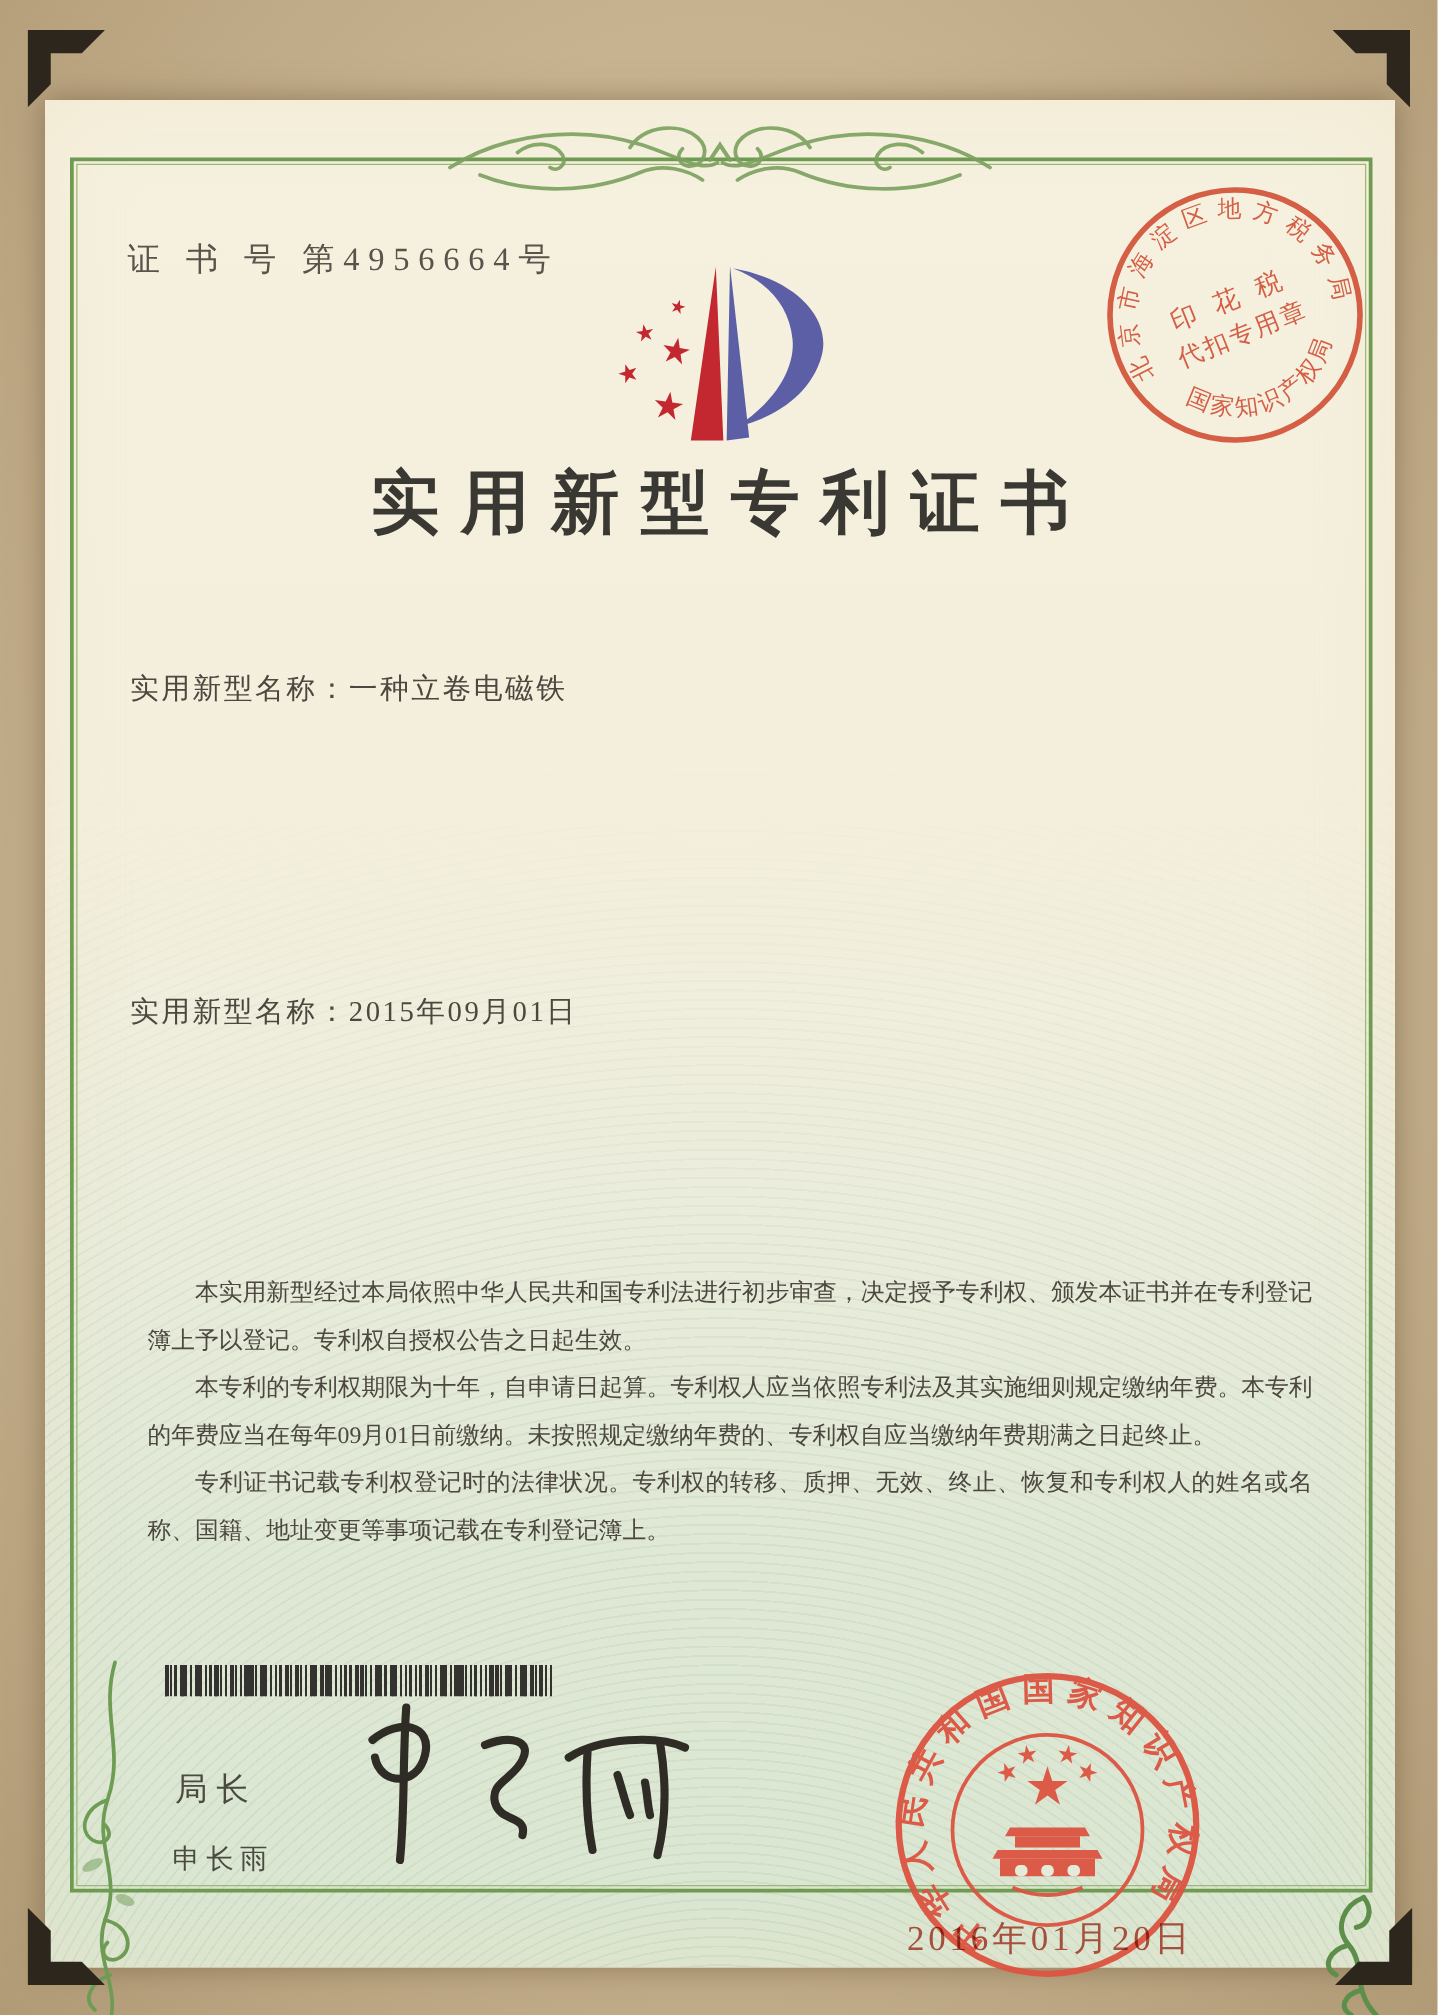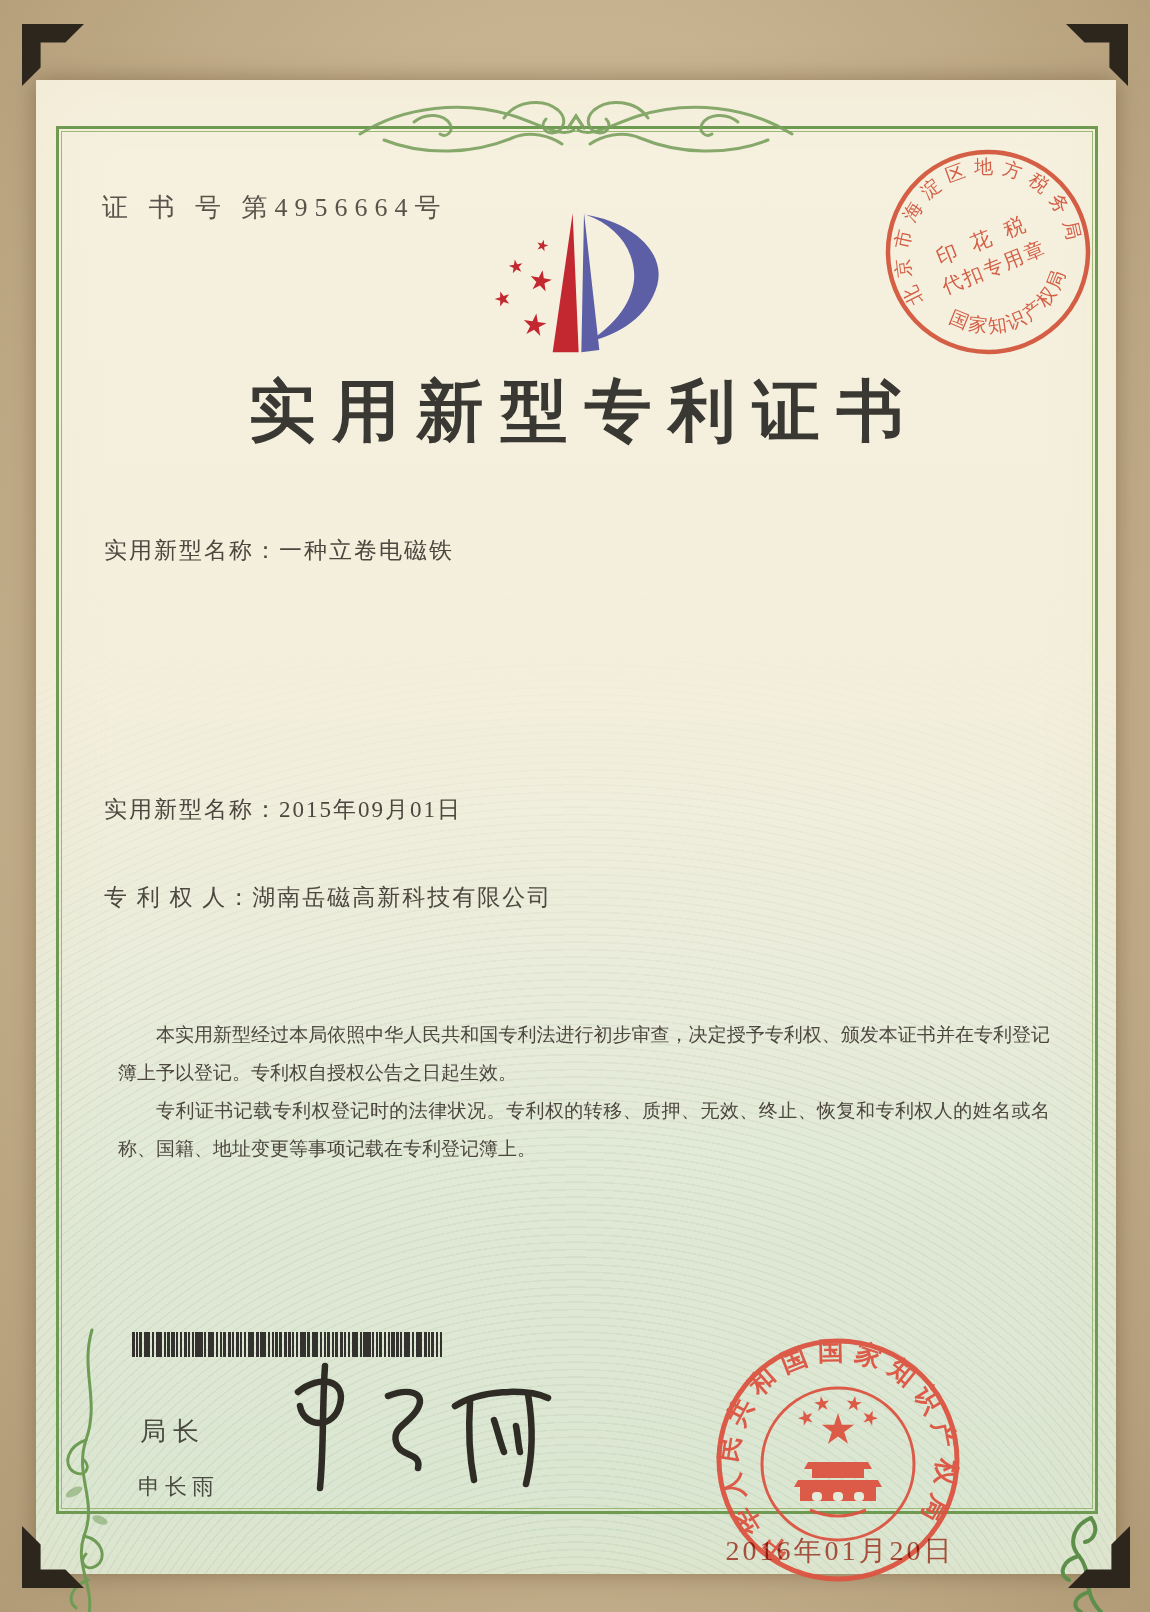--- a/index.html
+++ b/index.html
@@ -24,21 +24,21 @@
   .paper::after{content:"";position:absolute;inset:0;pointer-events:none;
     background:repeating-radial-gradient(circle at 50% 118%, rgba(118,158,118,.10) 0 1.5px, transparent 1.5px 7.5px);
     -webkit-mask-image:linear-gradient(180deg,transparent 0 34%,#000 70%);
     mask-image:linear-gradient(180deg,transparent 0 34%,#000 70%);}
   .green-border{position:absolute;left:20px;top:46px;right:18px;bottom:60px;border:3px solid #6f9a52;z-index:1}
   .green-border::before{content:"";position:absolute;inset:2px;border:1px solid #9ab977}
   .layer{position:absolute;inset:0;z-index:2}
   .abs{position:absolute}
   
   .cert-no{left:66px;top:110px;font-size:26px;letter-spacing:7px;color:#58544b;white-space:nowrap}
-  .title{left:0;right:0;top:286px;text-align:center;font-size:67px;font-weight:700;
+  .title{left:0;right:0;top:286px;text-align:center;font-size:55px;font-weight:700;
     letter-spacing:17px;text-indent:17px;color:#3a3833}
   .field{left:68px;font-size:23px;color:#4c473f;letter-spacing:2px;white-space:nowrap}
   .f0{top:455px}.f1{top:546px}.f2{top:630px}.f3{top:714px}.f4{top:802px}.f5{top:889px}
   .paras{left:82px;width:932px;top:936px;font-size:19px;line-height:38px;color:#4c473f;text-align:justify}
   .paras p{text-indent:2em;margin:0}
   .barcode{left:96px;top:1252px;width:312px;height:25px;
     background:
       repeating-linear-gradient(90deg,#34322e 0 2px,transparent 2px 4px),
       repeating-linear-gradient(90deg,#34322e 0 1px,transparent 1px 7px),
       repeating-linear-gradient(90deg,#34322e 0 3px,transparent 3px 13px);}
@@ -126,24 +126,24 @@
         <textPath href="#tp-bot" xlink:href="#tp-bot" startOffset="2">国家知识产权局</textPath>
       </text>
       <text x="108" y="102" text-anchor="middle" font-size="21" letter-spacing="5" fill="#cf4a30">印 花 税</text>
       <text x="108" y="131" text-anchor="middle" font-size="20" letter-spacing="2" fill="#cf4a30">代扣专用章</text>
     </svg>
 
     <div class="abs title">实用新型专利证书</div>
 
     <div class="abs field f0"><span>实用新型名称：</span><span>一种立卷电磁铁</span></div>
     <div class="abs field f3"><span>实用新型名称：</span><span>2015年09月01日</span></div>
-    <div class="abs field f4"><span>专 利 权 人：</span><span>湖南岳磁高新科技有限公司</span></div>
 
     <div class="abs paras">
       <p>本实用新型经过本局依照中华人民共和国专利法进行初步审查，决定授予专利权、颁发本证书并在专利登记簿上予以登记。专利权自授权公告之日起生效。</p>
+      <p>本专利的专利权期限为十年，自申请日起算。专利权人应当依照专利法及其实施细则规定缴纳年费。本专利的年费应当在每年09月01日前缴纳。未按照规定缴纳年费的、专利权自应当缴纳年费期满之日起终止。</p>
       <p>专利证书记载专利权登记时的法律状况。专利权的转移、质押、无效、终止、恢复和专利权人的姓名或名称、国籍、地址变更等事项记载在专利登记簿上。</p>
     </div>
 
     <div class="abs barcode"></div>
 
     <div class="abs director-title">局长</div>
     <div class="abs director-name">申长雨</div>
     <svg class="abs signature" viewBox="0 0 330 160">
       <g stroke="#2f2b25" stroke-width="6.5" fill="none" stroke-linecap="round" stroke-linejoin="round">
         <path d="M 45 18 C 42 60 44 100 40 140"></path>

